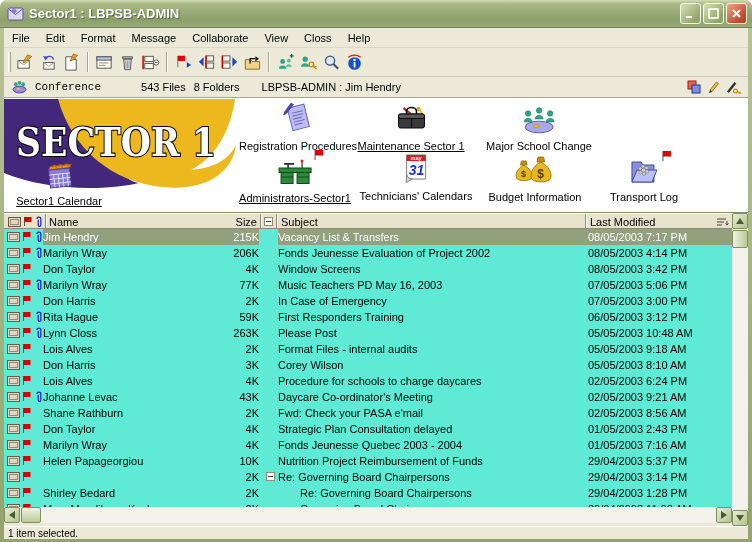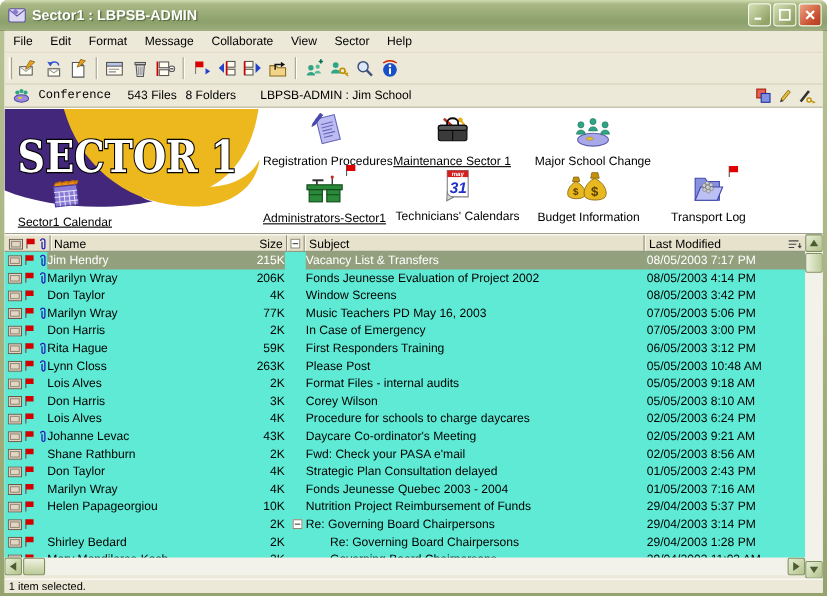--- a/index.html
+++ b/index.html
@@ -23,21 +23,21 @@
     font-size:11px;color:#000;border-bottom:1px solid #dcd8c4;background:#ece9d8;}
   .menubar span{padding:3px 8px;cursor:default;text-align:right;}
   .toolbar{position:absolute;left:0;right:0;top:20px;height:29px;display:flex;align-items:center;
     background:#ece9d8;border-bottom:1px solid #cfcbb6;}
   .grip{width:3px;height:20px;border-left:1px solid #fff;border-right:1px solid #a8a48e;margin:0 3px 0 4px;}
   .tbtn{width:23px;height:23px;display:flex;align-items:center;justify-content:center;border:1px solid transparent;}
   .tsep{width:2px;height:20px;border-left:1px solid #a8a48e;border-right:1px solid #fff;margin:0 4px;}
   .infobar{position:absolute;left:0;right:0;top:49px;height:21px;display:flex;align-items:center;
     font-size:11px;background:#ece9d8;border-bottom:1px solid #aca889;}
   .infobar .lbl{margin-left:8px;font-family:Liberation Mono, monospace;}
-  .infobar .cnt1{margin-left:15px;}
+  .infobar .cnt1{margin-left:40px;}
   .infobar .cnt2{margin-left:8px;}
   .infobar .ctx{margin-left:22px;}
   .infobar .spacer{flex:1;}
   .infobar .ric{margin-right:6px;}
   
   .banner{position:absolute;left:0;right:0;top:70px;height:115px;background:#fff;border-bottom:1px solid #8a8a72;}
   .logo{position:absolute;left:0;top:1px;}
   .bitem{position:absolute;transform:translateX(-50%);text-align:center;white-space:nowrap;}
   .bicon{position:relative;display:inline-block;}
   .bflag{position:absolute;right:-10px;top:-4px;display:none;}
@@ -118,21 +118,21 @@
 
   <div class="client">
 
     <div class="menubar">
       <span>File</span>
       <span>Edit</span>
       <span>Format</span>
       <span>Message</span>
       <span>Collaborate</span>
       <span>View</span>
-      <span>Sector</span>
+      <span>Closs</span>
       <span>Help</span>
     </div>
 
     <div class="toolbar">
       <span class="grip"></span>
       <span class="tbtn">
           <span>
             <svg width="19" height="19" viewBox="0 0 20 20">
               <rect x="2" y="8" width="12" height="8" fill="#fffdf0" stroke="#555"></rect>
               <path d="M2,8 l6,4.5 6,-4.5" fill="none" stroke="#999"></path>
@@ -279,21 +279,21 @@
             <ellipse cx="7.5" cy="9.5" rx="6.5" ry="3.4" fill="#9a8ae0" stroke="#5548a0"></ellipse>
             <ellipse cx="6.2" cy="9" rx="2" ry="1" fill="#e8c030"></ellipse>
             <circle cx="3.8" cy="4.2" r="1.9" fill="#2fa585"></circle>
             <circle cx="7.5" cy="2.8" r="1.9" fill="#2fa585"></circle>
             <circle cx="11.2" cy="4.2" r="1.9" fill="#2fa585"></circle>
           </svg>
         </span>
       <span class="lbl">Conference</span>
       <span class="cnt1">543 Files</span>
       <span class="cnt2">8 Folders</span>
-      <span class="ctx">LBPSB-ADMIN : Jim School</span>
+      <span class="ctx">LBPSB-ADMIN : Jim Hendry</span>
       <span class="spacer"></span>
       <span class="ric">
           <svg width="14" height="14" viewBox="0 0 14 14">
             <rect x="1" y="1" width="8" height="8" fill="#e86050" stroke="#a02010"></rect>
             <rect x="5" y="5" width="8" height="8" fill="#8090e0" stroke="#2030a0"></rect>
           </svg>
         </span>
       <span class="ric">
           <svg width="12" height="14" viewBox="0 0 12 14">
             <path d="M3,10 l6.5,-8 2,1.6 -6.5,8 z" fill="#e8c030" stroke="#705010" stroke-width=".7"></path>

